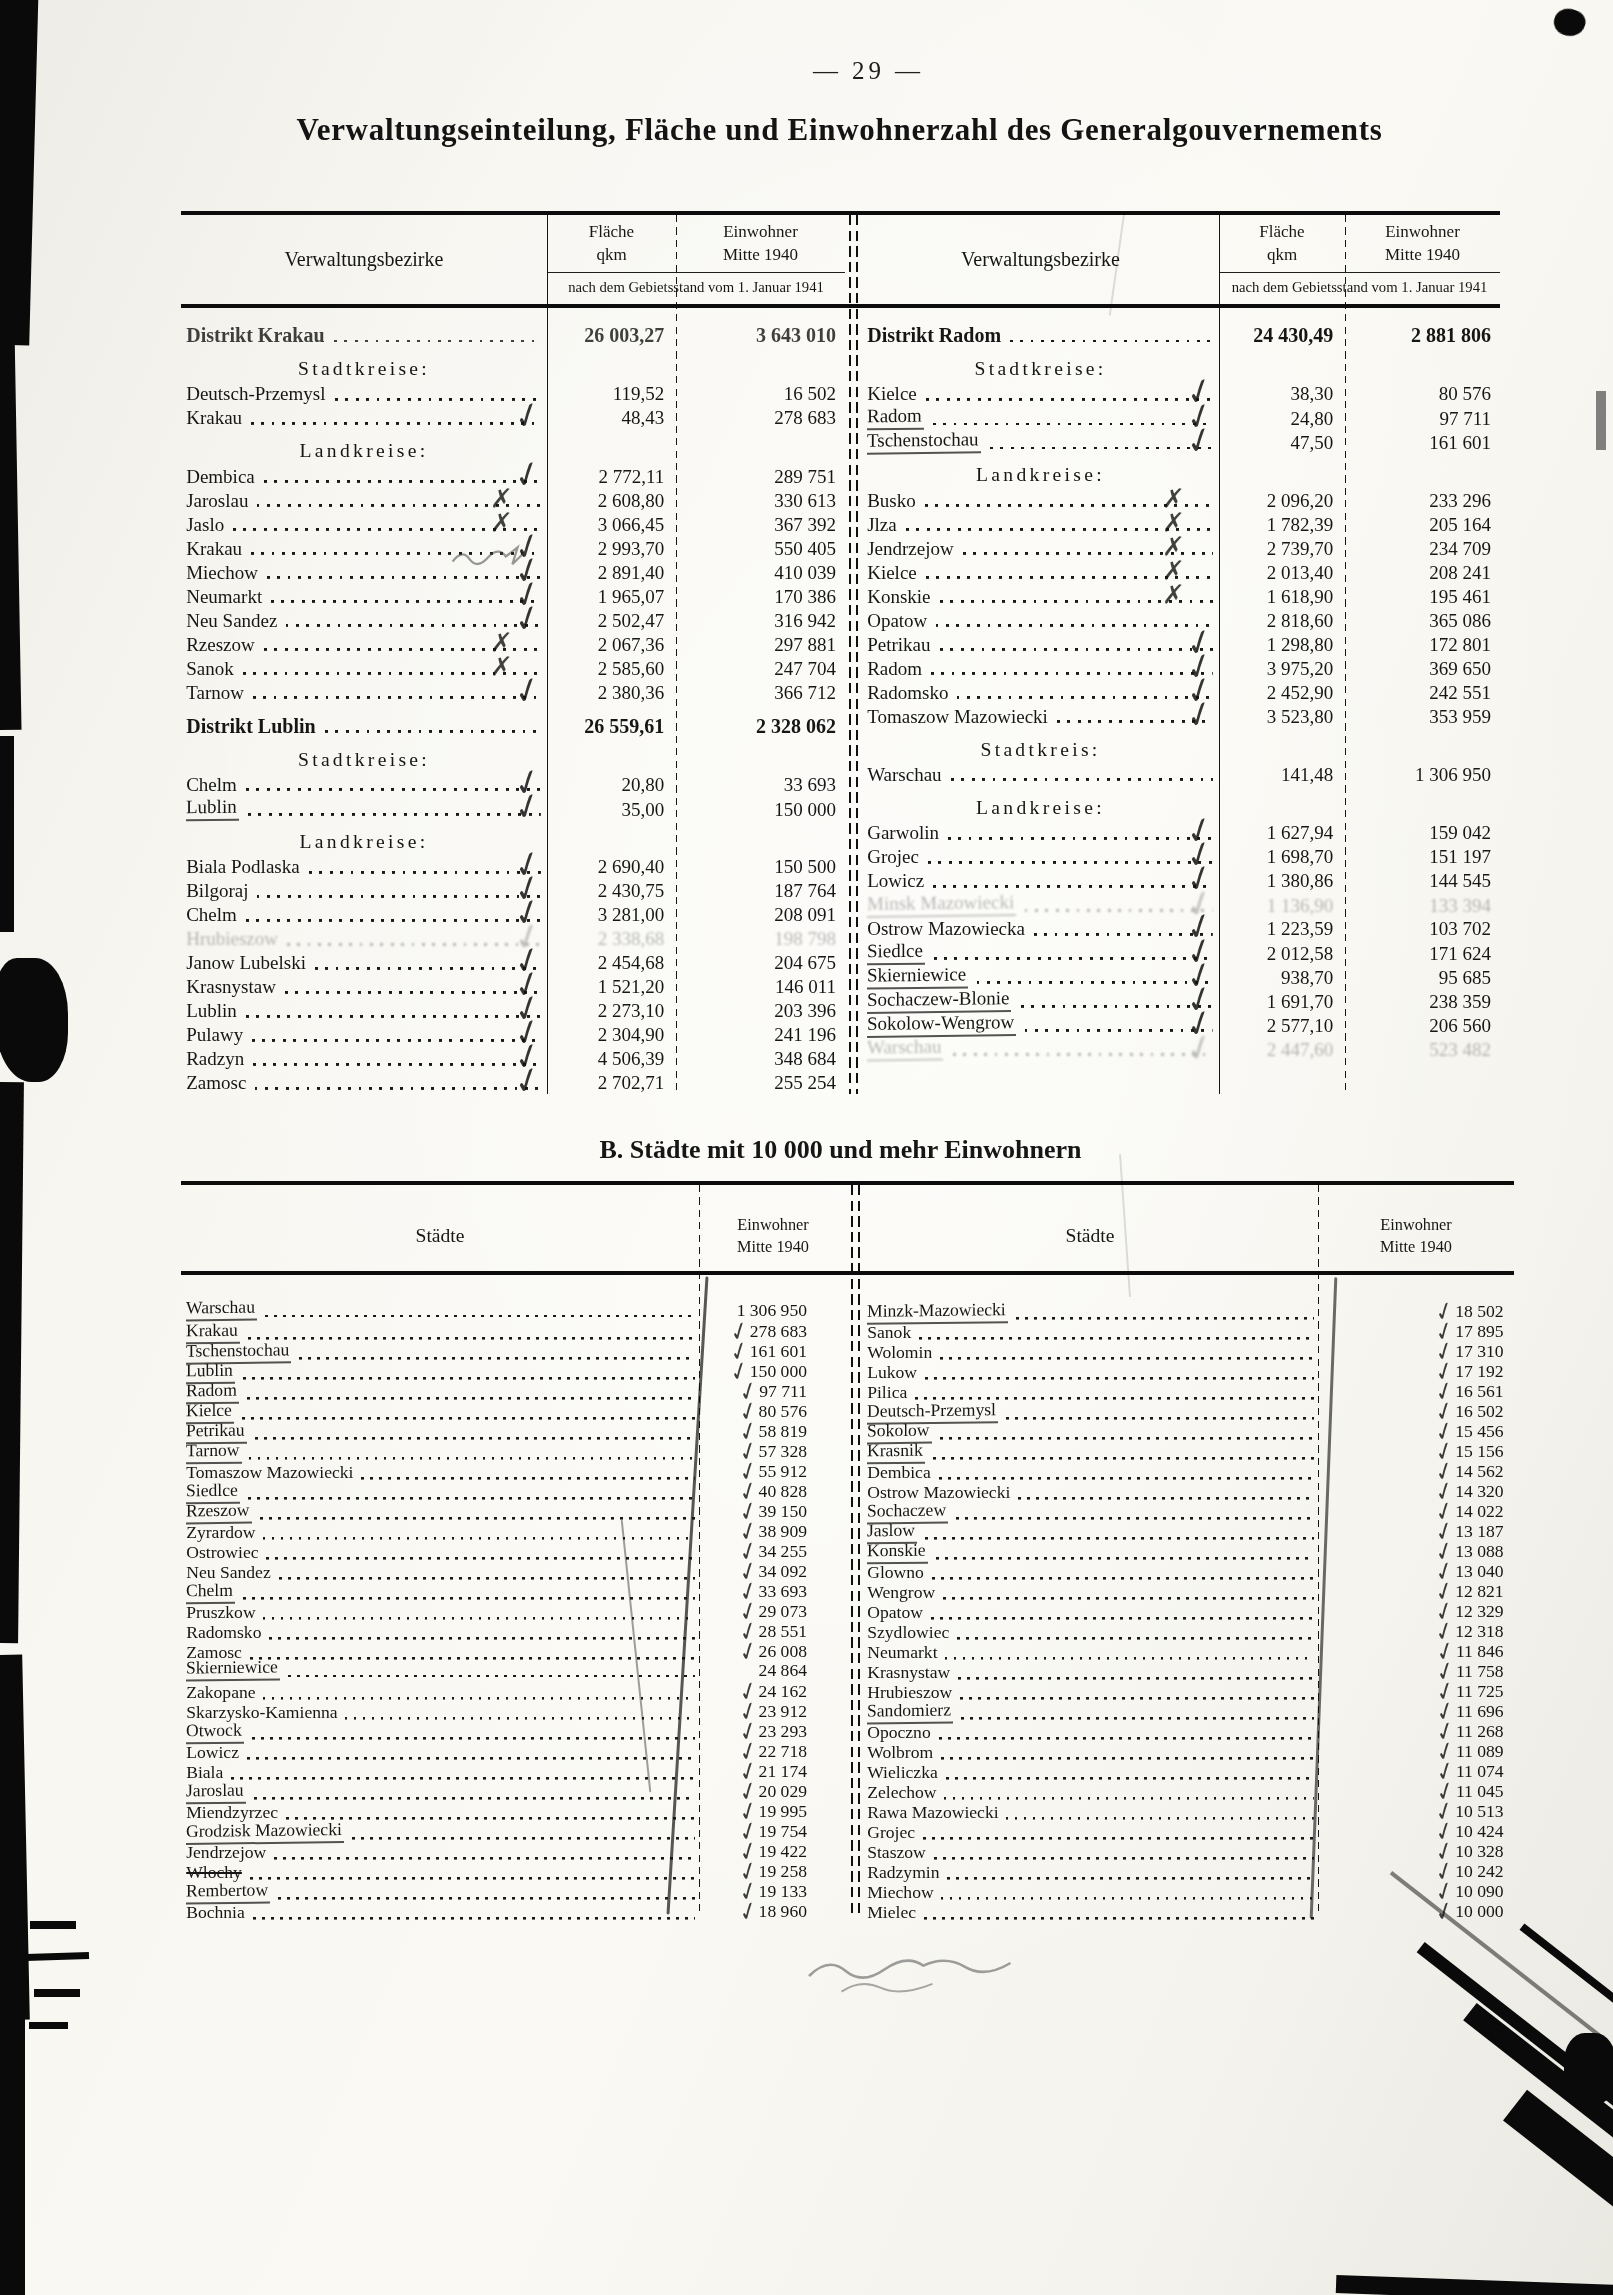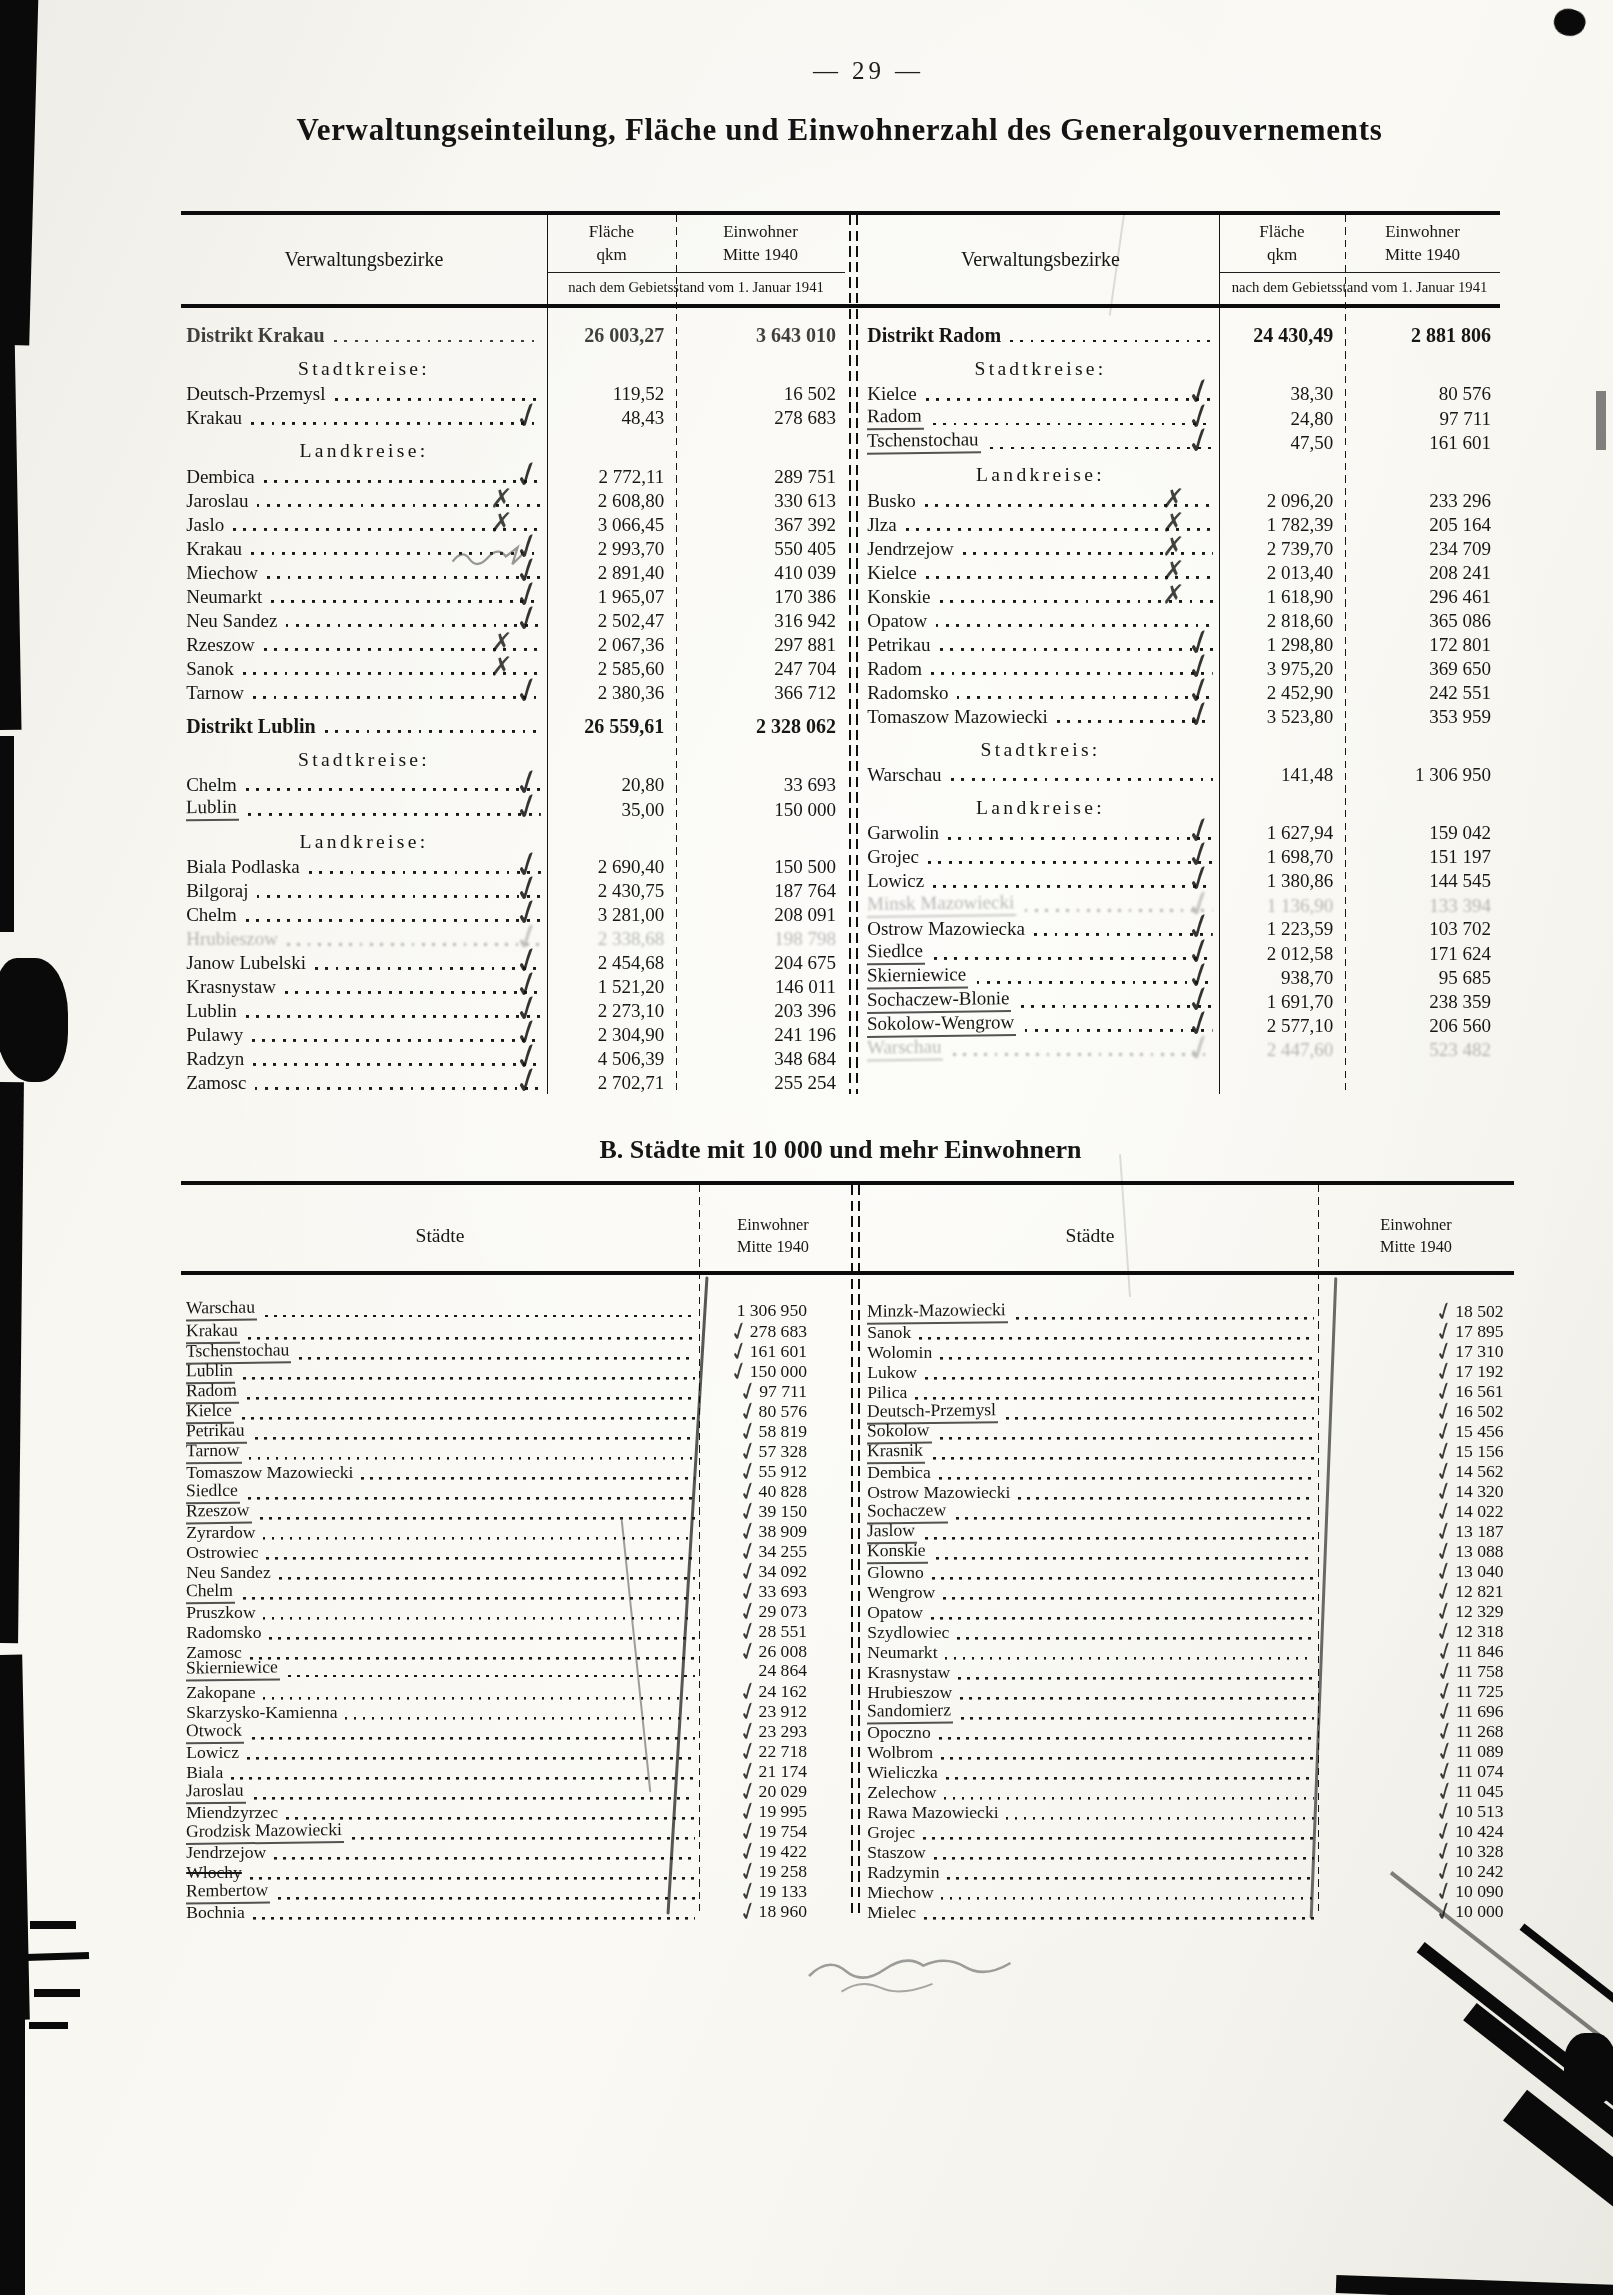--- a/index.html
+++ b/index.html
@@ -481,21 +481,21 @@
               <span class="num ew">208 241</span>
             </div>
             <div class="arow">
               <div class="nc">
                 <span class="nm">Konskie</span>
                 <span class="ld">
                   <i class="pen crs">✗</i>
                 </span>
               </div>
               <span class="num fl">1 618,90</span>
-              <span class="num ew">296 461</span>
+              <span class="num ew">195 461</span>
             </div>
             <div class="arow">
               <div class="nc">
                 <span class="nm">Opatow</span>
                 <span class="ld"></span>
               </div>
               <span class="num fl">2 818,60</span>
               <span class="num ew">365 086</span>
             </div>
             <div class="arow">

